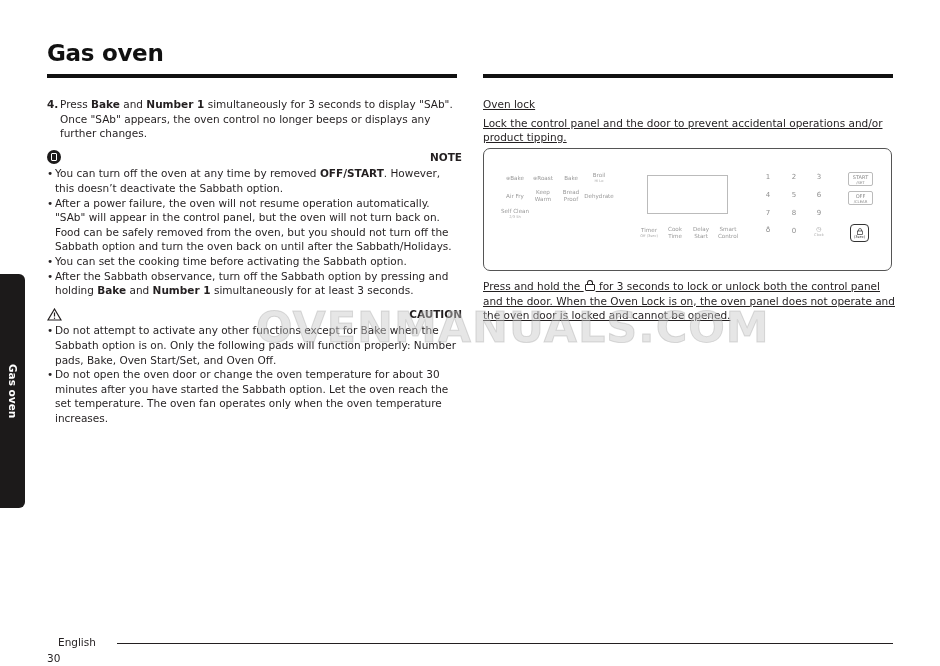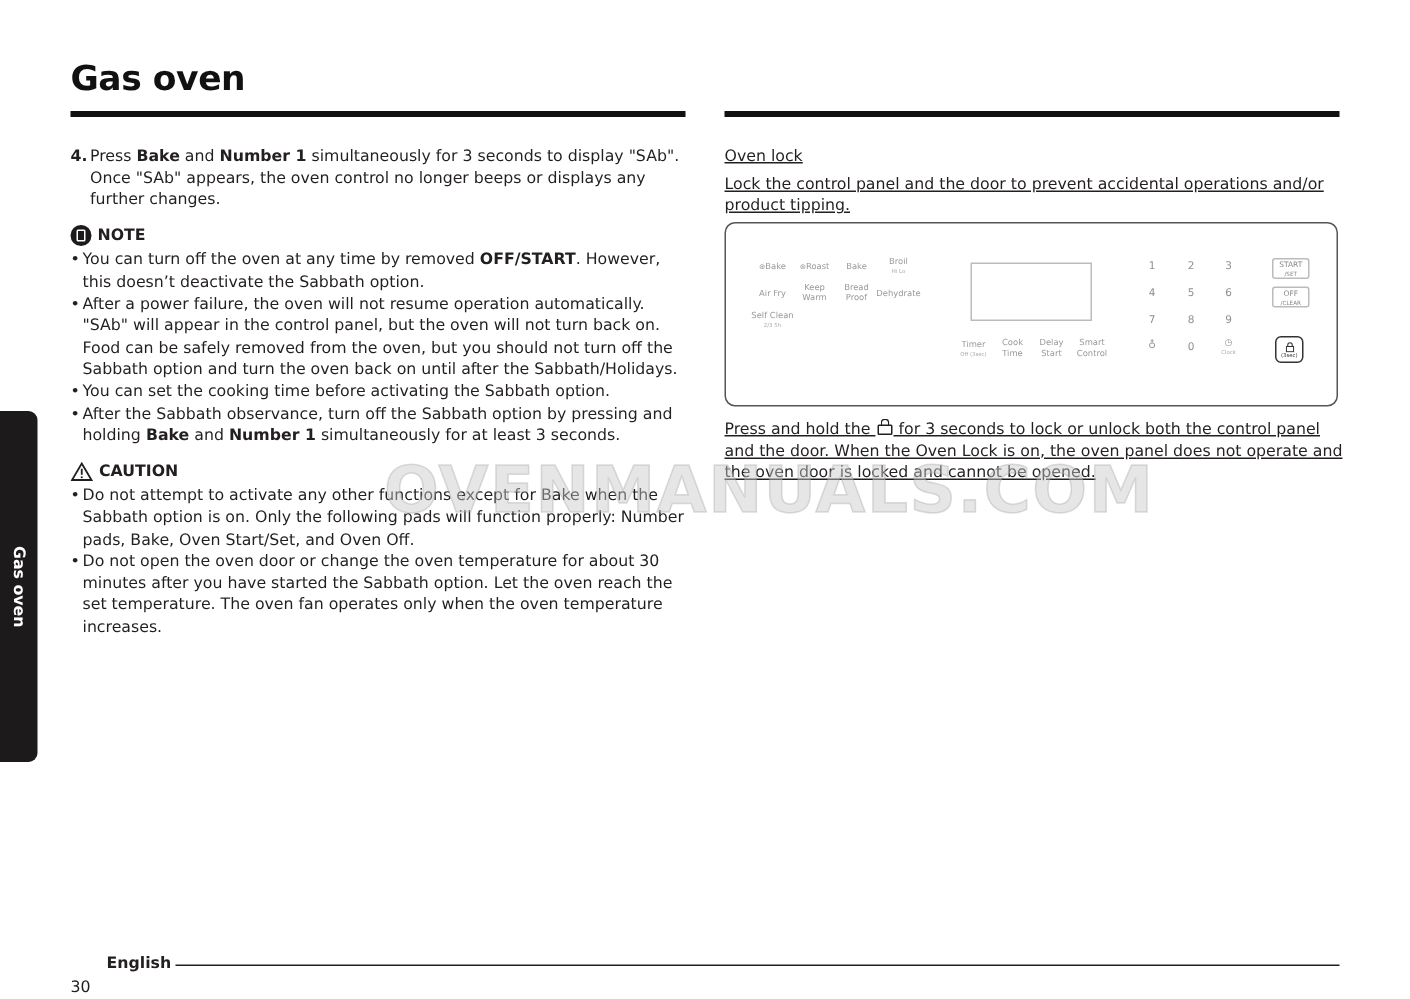--- a/index.html
+++ b/index.html
@@ -12,21 +12,21 @@
 
   .side-tab { position:absolute; left:0; top:274px; width:25px; height:234px; background:#1c1a1a; border-radius:0 6px 6px 0; }
   .side-tab-label { position:absolute; left:0; top:0; width:25px; height:234px; display:flex; align-items:center; justify-content:center; }
   .side-tab-label span { writing-mode:vertical-rl; color:#fff; font-size:10.5px; font-weight:bold; white-space:nowrap; }
 
   .col-left { position:absolute; left:47px; top:97px; width:415px; font-size:10.5px; line-height:14.6px; }
   .step { display:flex; }
   .step-num { font-weight:bold; width:13px; flex:none; }
   .b { font-weight:bold; }
 
-  .note-head, .caution-head { display:flex; align-items:center; gap:4px; font-weight:bold; font-size:10.5px; }
+  .note-head, .caution-head { display:flex; align-items:center; gap:4px; font-weight:bold; font-size:10.5px;justify-content:space-between; }
   .note-head { margin-top:9px; margin-bottom:2px; }
   .caution-head { margin-top:9px; margin-bottom:2px; }
   .note-icon { width:14px; height:14px; border-radius:50%; background:#1c1a1a; display:inline-flex; align-items:center; justify-content:center; }
   .note-icon i { display:block; width:6px; height:8px; border:1.2px solid #fff; border-radius:1px; }
 
   ul.bullets { list-style:none; }
   ul.bullets li { position:relative; padding-left:8px; }
   ul.bullets li::before { content:"•"; position:absolute; left:0; top:0; }
 
   .col-right { position:absolute; left:483px; top:97px; width:412px; font-size:10.5px; line-height:14.6px;text-decoration:underline; }
@@ -40,21 +40,21 @@
   .key-btn { position:absolute; border:1px solid #bbb; border-radius:2px; font-size:5px; color:#888; text-align:center; line-height:5.5px; padding-top:1.5px; }
   .lock-btn { position:absolute; left:366px; top:75px; width:19px; height:18px; border:1.3px solid #333; border-radius:4px; display:flex; flex-direction:column; align-items:center; justify-content:center; font-size:3.6px; color:#333; }
 
   .lock-glyph { display:inline-block; position:relative; width:10px; height:11px; vertical-align:-1px; margin:0 1px; }
   .lock-glyph .shackle { position:absolute; left:2px; top:0; width:6px; height:6px; border:1.3px solid #231f20; border-bottom:none; border-radius:3px 3px 0 0; }
   .lock-glyph .body { position:absolute; left:0; top:4px; width:10px; height:7px; border:1.3px solid #231f20; border-radius:1px; background:#fff; }
 
   .watermark { position:absolute; left:256px; top:302px; font-size:43px; font-weight:bold; color:rgba(200,200,200,0.45); letter-spacing:1px; -webkit-text-stroke:1px rgba(160,160,160,0.35); white-space:nowrap; pointer-events:none; }
 
   .footer-num { position:absolute; left:47px; top:652px; font-size:10.5px; }
-  .footer-lang { position:absolute; left:71px; top:636px; font-size:10.5px;font-weight:bold; }
+  .footer-lang { position:absolute; left:58px; top:636px; font-size:10.5px; }
   .footer-rule { position:absolute; left:117px; top:643px; width:776px; height:1.3px; background:#231f20; }
 </style>
 </head>
 <body>
 
 <div class="page-title">Gas oven</div>
 <div class="rule-left"></div>
 <div class="rule-right"></div>
 
 <div class="side-tab">

